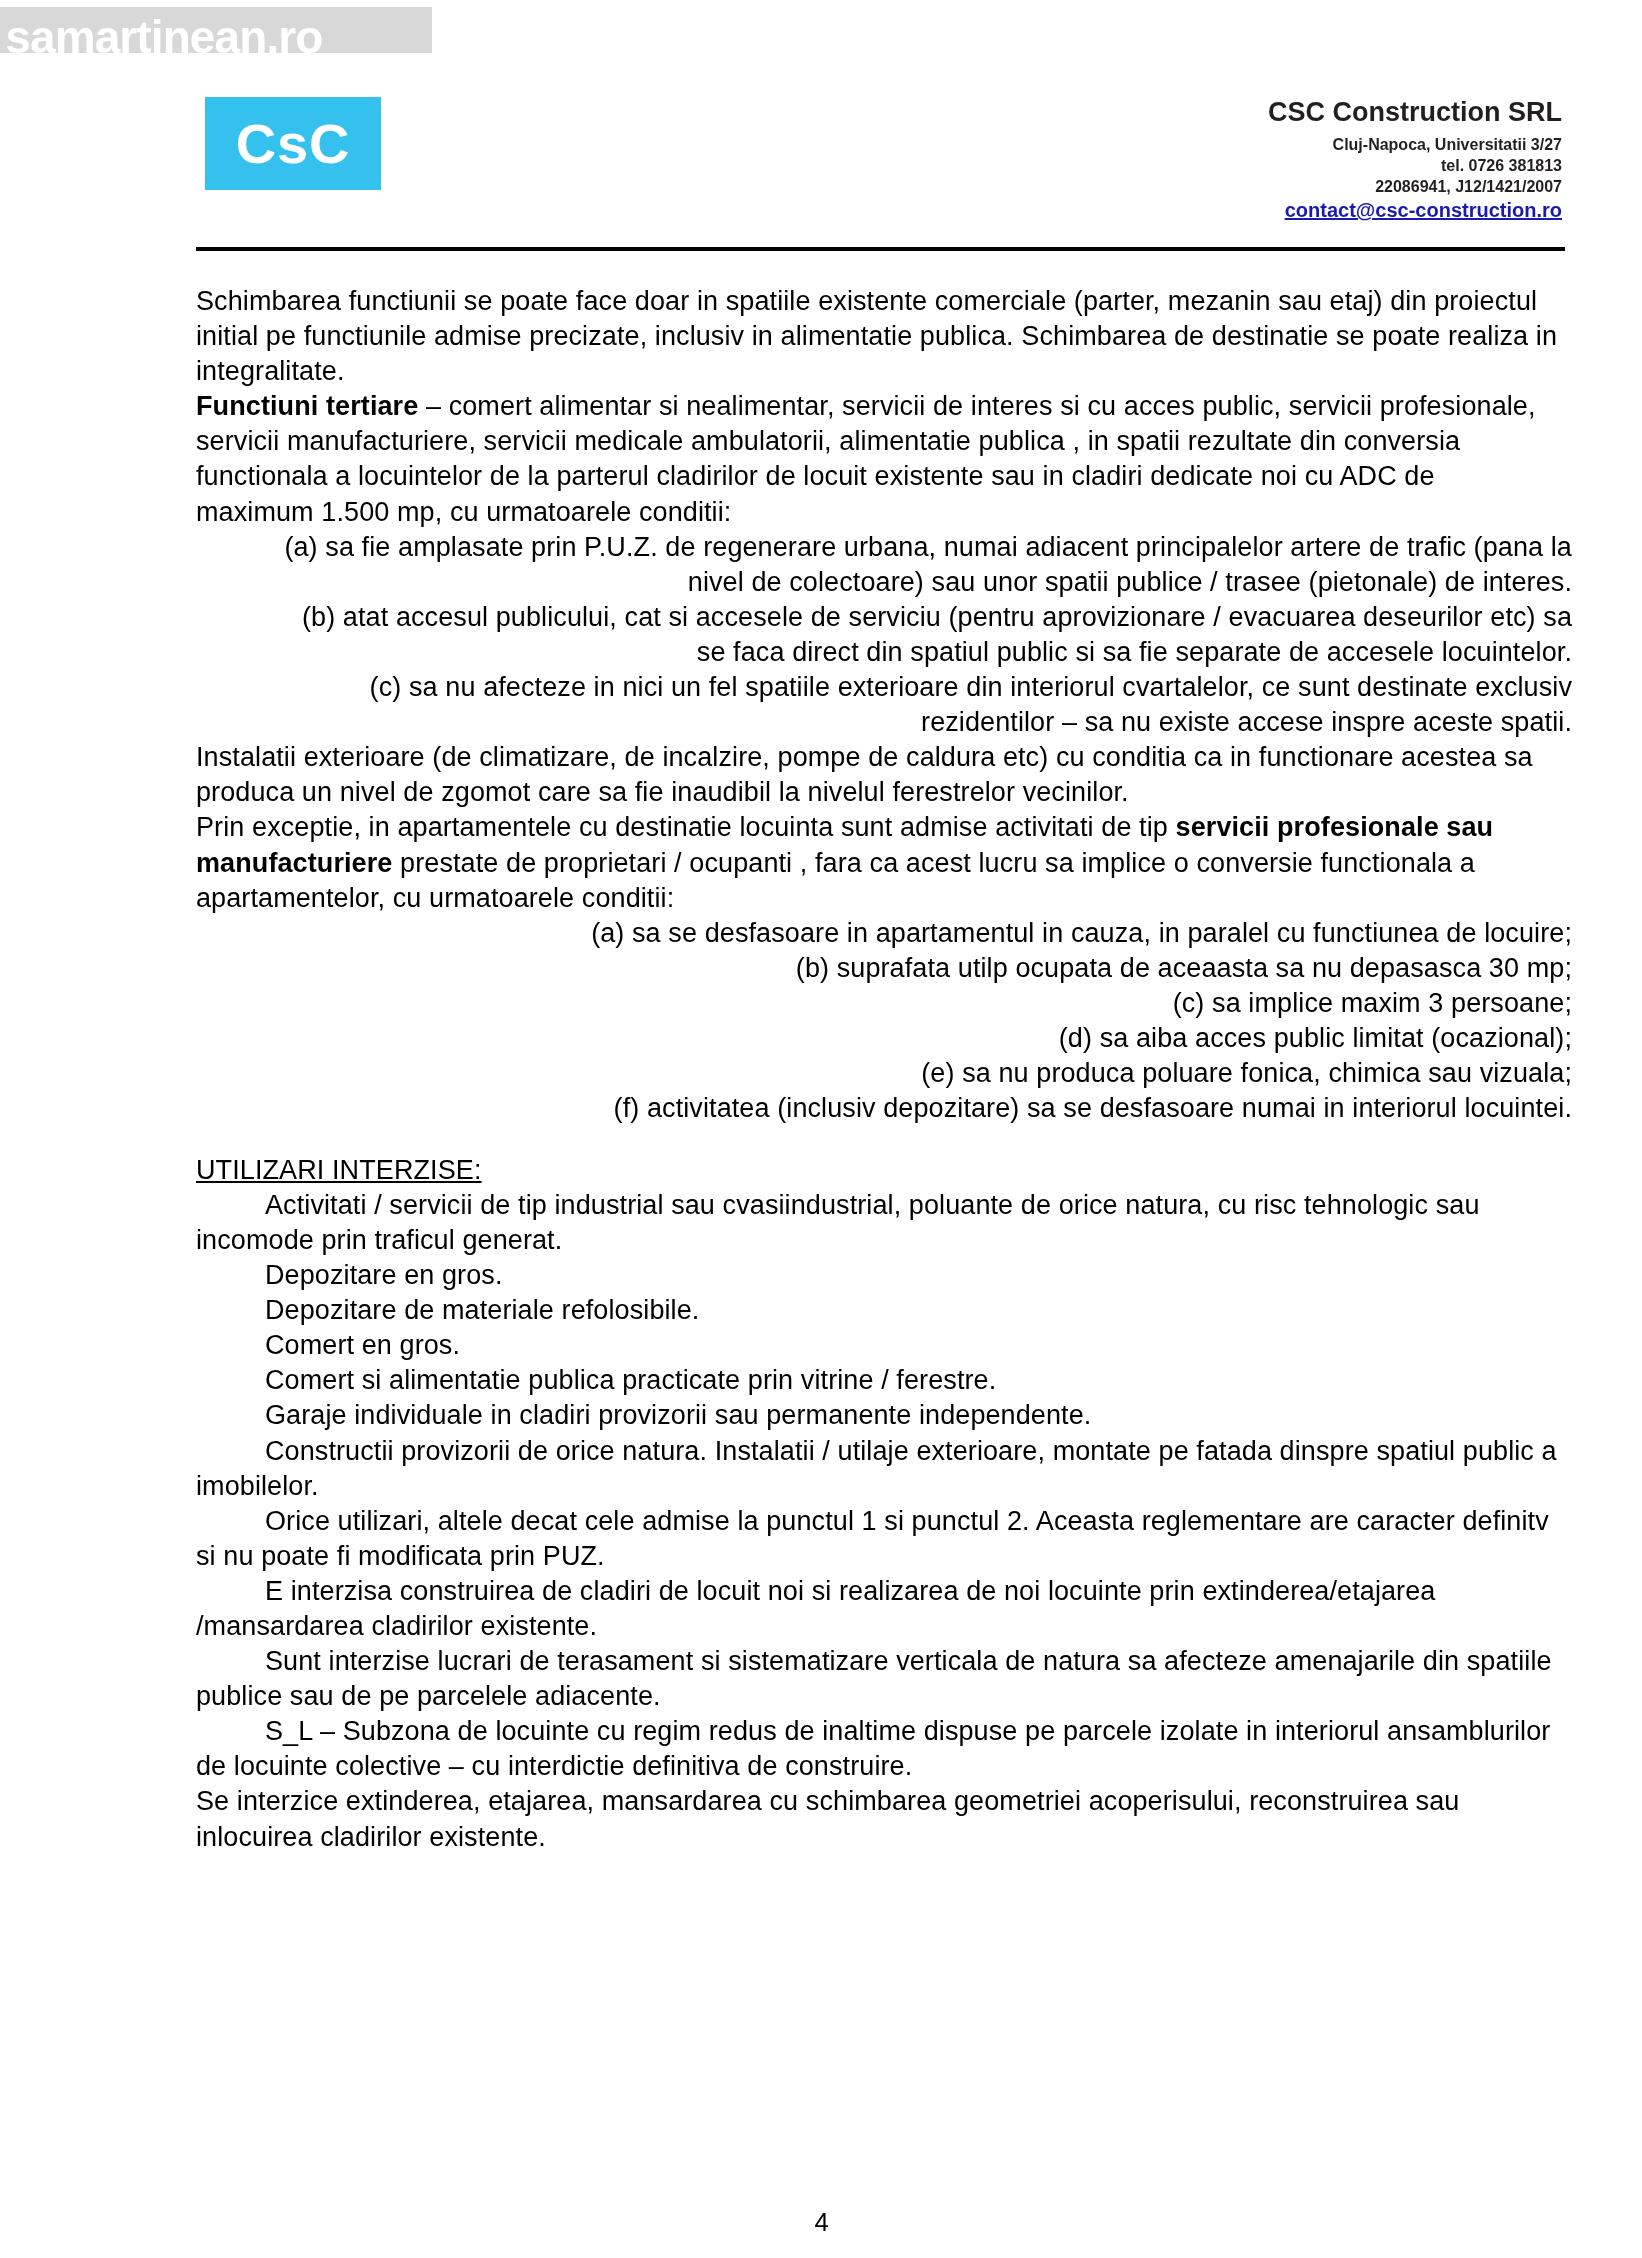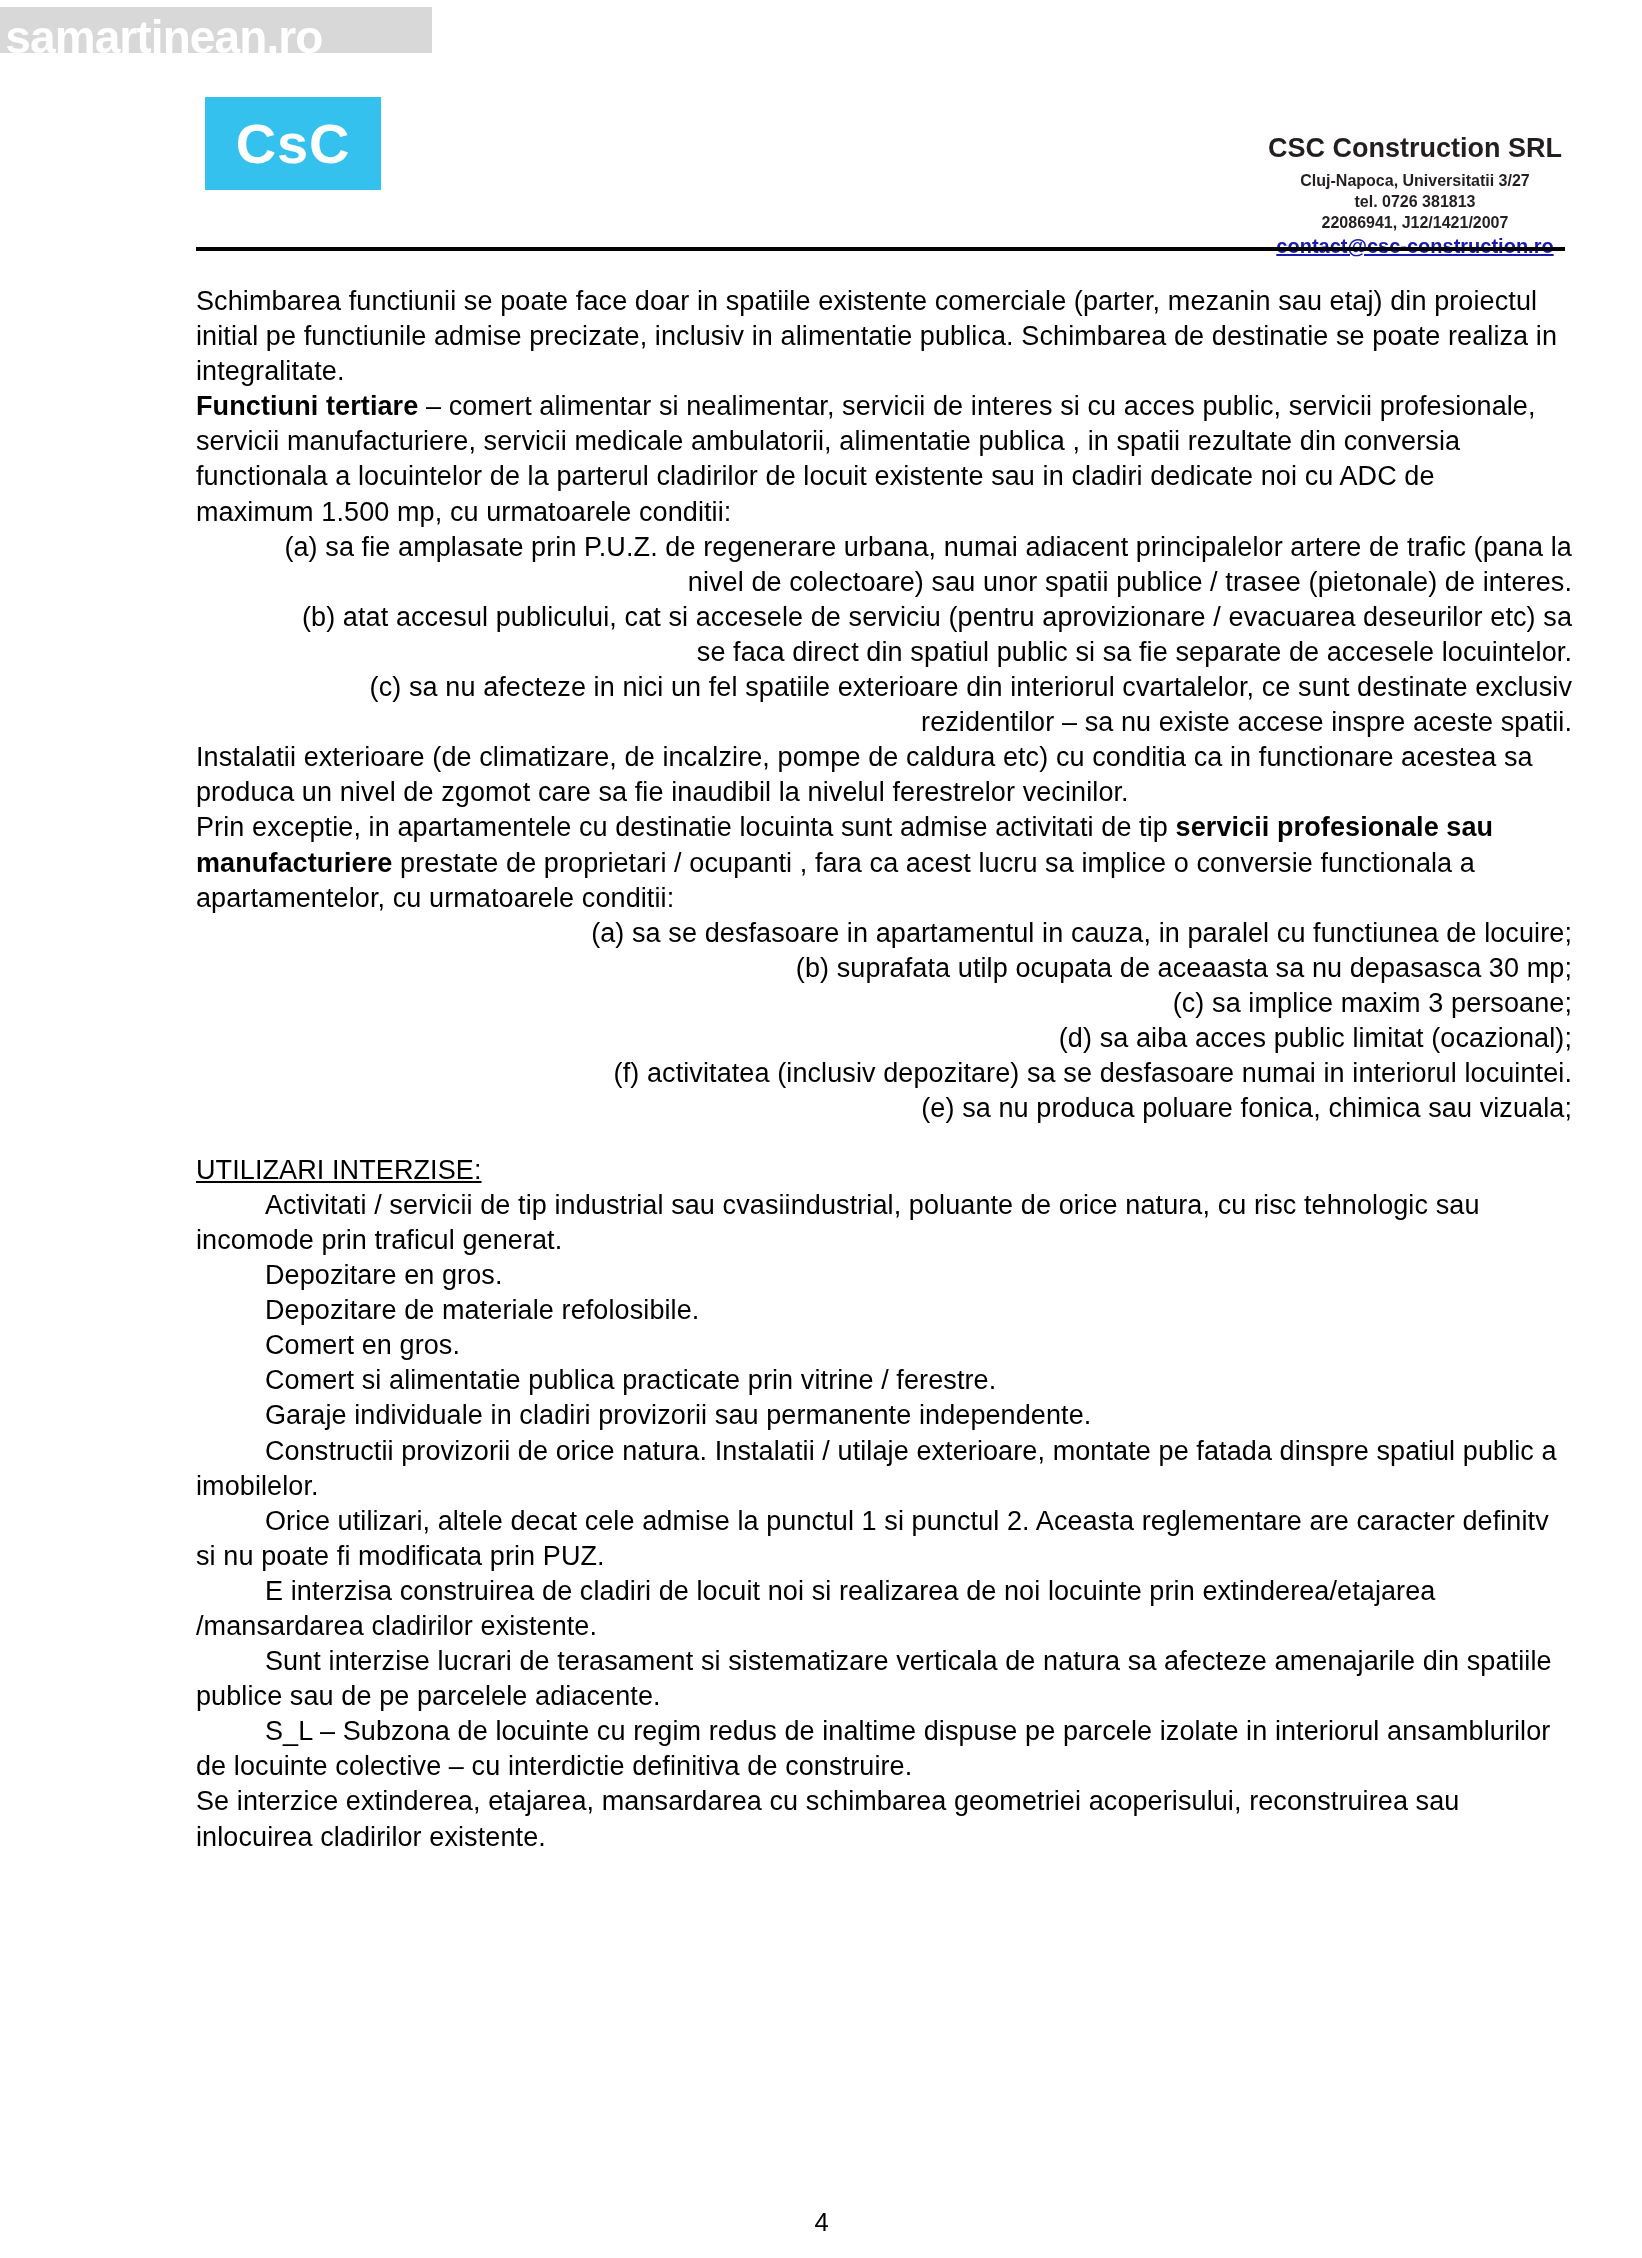--- a/index.html
+++ b/index.html
@@ -59,23 +59,22 @@
     font-family: "Liberation Sans", sans-serif;
     font-size: 56px;
     font-weight: bold;
     color: #ffffff;
     letter-spacing: 0.9px;
   }
   .company-block {
     position: absolute;
     right: 81px;
     top: 95px;
-    text-align: center;
+    text-align: right;
     line-height: 1.32;
-    margin-top: 36px;
   }
   .company-name {
     font-size: 27px;
     font-weight: bold;
     color: #231f20;
     margin-bottom: 3.5px;
   }
   .company-line {
     font-size: 16px;
     font-weight: bold;
@@ -175,22 +174,22 @@
 
     <p class="p">Instalatii exterioare (de climatizare, de incalzire, pompe de caldura etc) cu conditia ca in functionare acestea sa produca un nivel de zgomot care sa fie inaudibil la nivelul ferestrelor vecinilor.</p>
 
     <p class="p"><span>Prin exceptie, in apartamentele cu destinatie locuinta sunt admise activitati de tip </span><span class="b">servicii profesionale sau manufacturiere</span><span> prestate de proprietari / ocupanti , fara ca acest lucru sa implice o conversie functionala a apartamentelor, cu urmatoarele conditii:</span></p>
 
     <ul class="list">
       <li>(a) sa se desfasoare in apartamentul in cauza, in paralel cu functiunea de locuire;</li>
       <li>(b) suprafata utilp ocupata de aceaasta sa nu depasasca 30 mp;</li>
       <li>(c) sa implice maxim 3 persoane;</li>
       <li>(d) sa aiba acces public limitat (ocazional);</li>
+      <li>(e) sa nu produca poluare fonica, chimica sau vizuala;</li>
       <li>(f) activitatea (inclusiv depozitare) sa se desfasoare numai in interiorul locuintei.</li>
-      <li>(e) sa nu produca poluare fonica, chimica sau vizuala;</li>
     </ul>
 
     <div class="gap"></div>
 
     <p class="p u">UTILIZARI INTERZISE:</p>
 
     <p class="p first-indent">Activitati / servicii de tip industrial sau cvasiindustrial, poluante de orice natura, cu risc tehnologic sau incomode prin traficul generat.</p>
     <p class="p first-indent">Depozitare en gros.</p>
     <p class="p first-indent">Depozitare de materiale refolosibile.</p>
     <p class="p first-indent">Comert en gros.</p>

